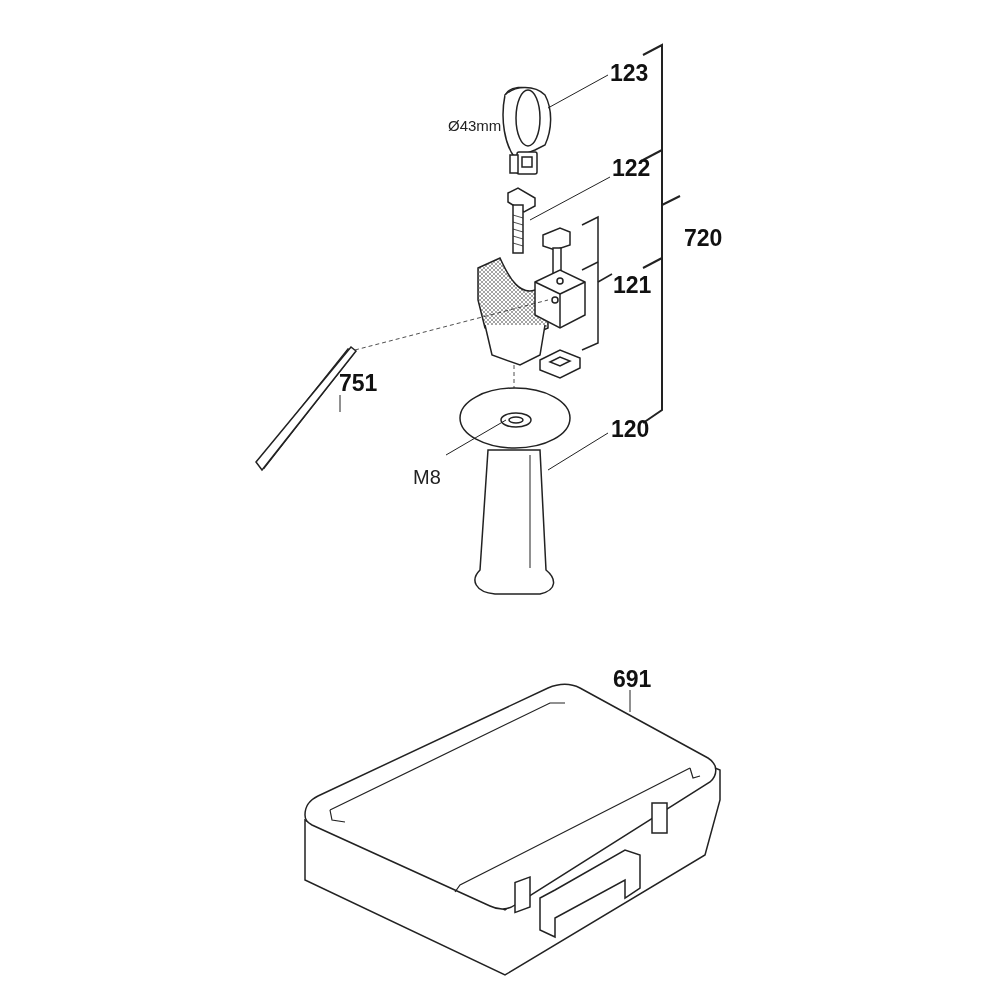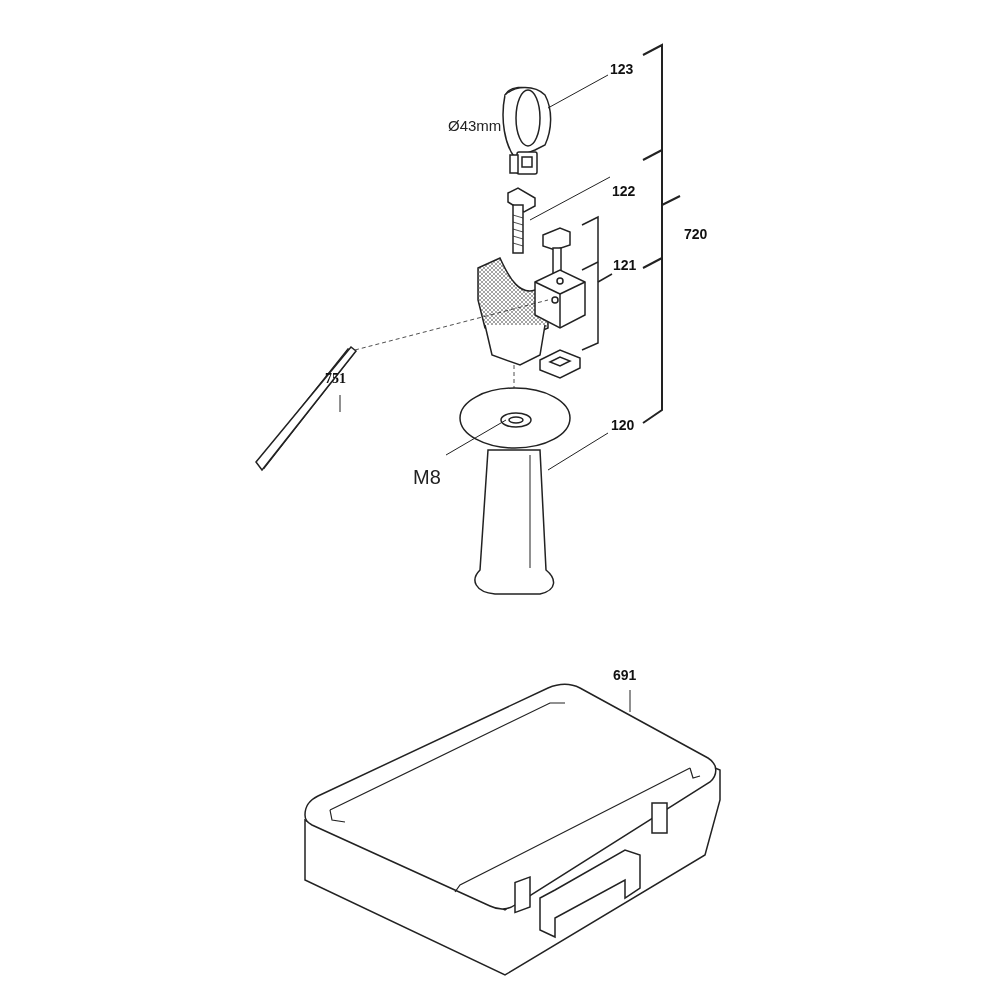--- a/index.html
+++ b/index.html
@@ -1,18 +1,18 @@
 <!DOCTYPE html>
 <html><head>
 <meta charset="utf-8">
 <style>
   html, body { margin:0; padding:0; background:#ffffff; }
   body { width:1000px; height:1000px; position:relative; overflow:hidden; font-family:"Liberation Sans", sans-serif; }
   svg { position:absolute; left:0; top:0; }
-  .lbl { position:absolute; font-family:"Liberation Sans", sans-serif; font-weight:bold; font-size:14px; color:#111; line-height:1; white-space:nowrap; }
+  .lbl { position:absolute; font-family:"Liberation Sans", sans-serif; font-weight:bold; font-size:23px; color:#111; line-height:1; white-space:nowrap; }
   .lbl-thin { position:absolute; font-family:"Liberation Sans", sans-serif; font-size:15px; color:#222; line-height:1; white-space:nowrap; }
 </style>
 </head>
 <body>
 
 <svg width="1000" height="1000" viewBox="0 0 1000 1000">
   <defs>
     <pattern id="hatch" width="4" height="4" patternUnits="userSpaceOnUse">
       <path d="M0 0 L4 4 M4 0 L0 4" stroke="#666" stroke-width="0.6"></path>
     </pattern>
@@ -96,19 +96,19 @@
     <path d="M540,898 L540,930 L555,937 L555,918 L625,880 L625,898 L640,888 L640,855 L625,850 L555,890 L540,898 Z"></path>
 
     <rect x="515" y="880" width="15" height="30" transform="skewY(-20) translate(0,190)"></rect>
     <rect x="652" y="803" width="15" height="30"></rect>
     <line x1="630" y1="690" x2="630" y2="712" stroke-width="1"></line>
   </g>
 </svg>
 
 <div class="lbl" style="left:610px; top:62px;">123</div>
 <div class="lbl-thin" style="left:448px; top:118px;">Ø43mm</div>
-<div class="lbl" style="left:612px; top:157px;margin-top:27px;">122</div>
+<div class="lbl" style="left:612px; top:157px;">122</div>
 <div class="lbl" style="left:684px; top:186px;margin-top:41px;">720</div>
-<div class="lbl" style="left:613px; top:258px;">121</div>
-<div class="lbl" style="left:325px; top:372px;font-family:Liberation Serif, serif;">751</div>
+<div class="lbl" style="left:613px; top:274px;">121</div>
+<div class="lbl" style="left:339px; top:372px;">751</div>
 <div class="lbl" style="left:611px; top:418px;text-align:center;">120</div>
 <div class="lbl-thin" style="left:413px; top:467px; font-size:20px;">M8</div>
 <div class="lbl" style="left:613px; top:668px;">691</div>
 
 </body></html>

